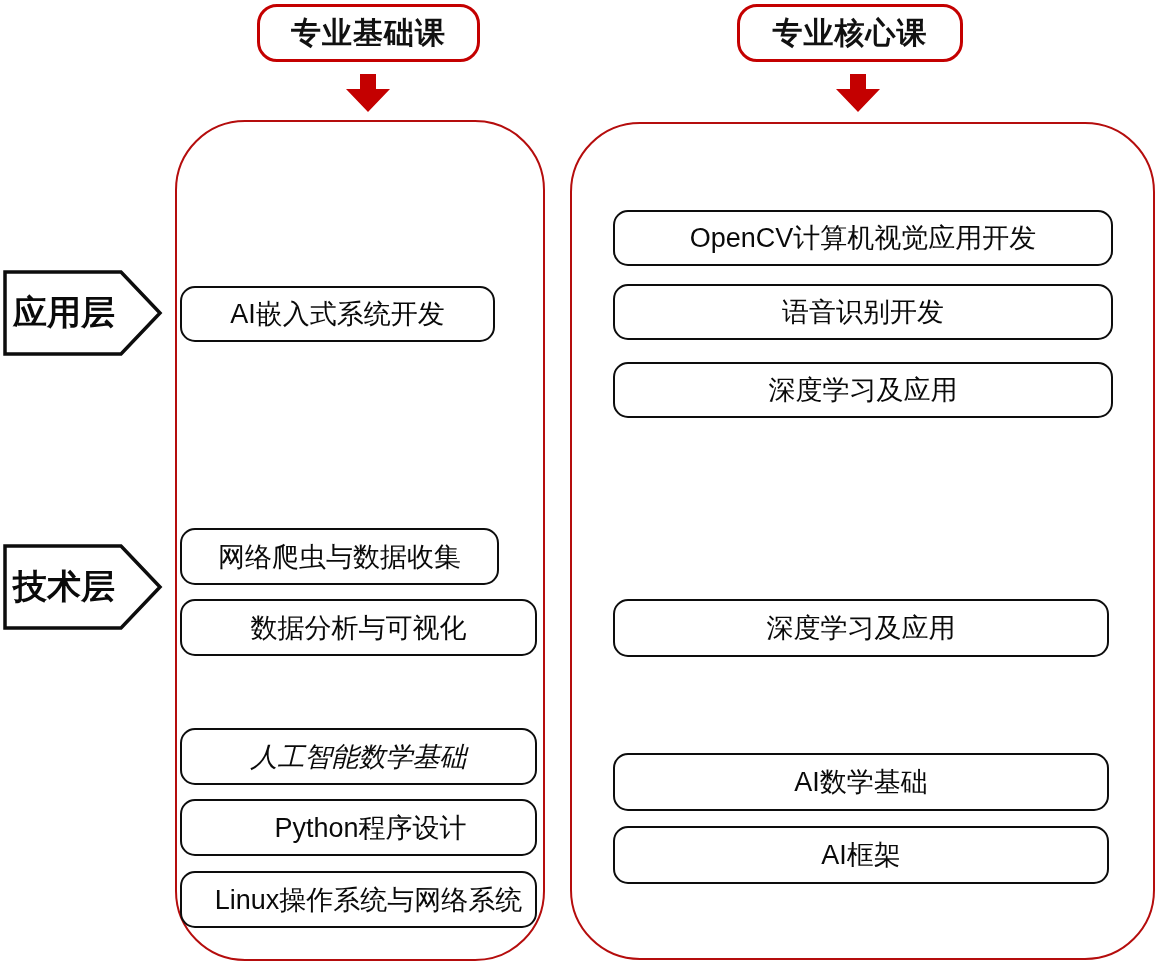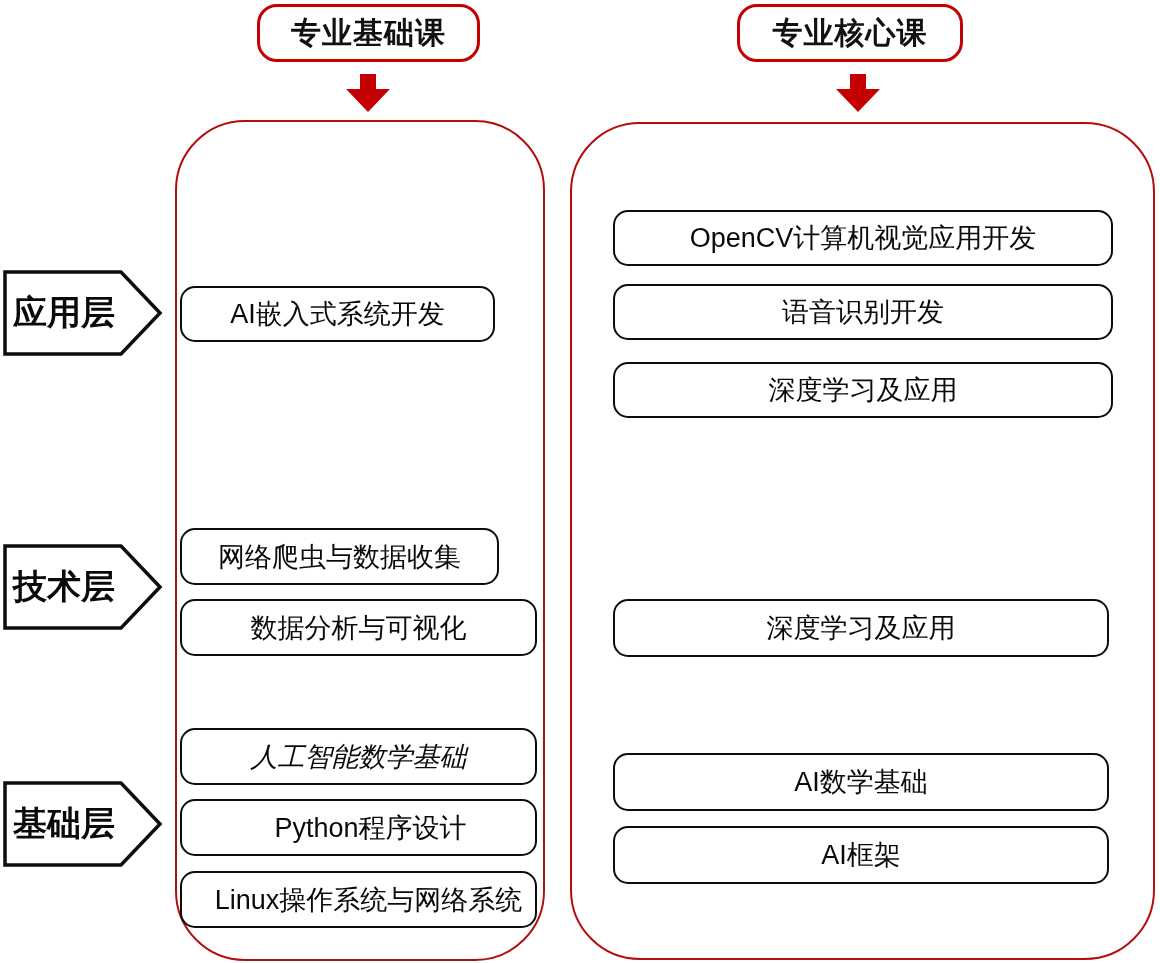--- a/index.html
+++ b/index.html
@@ -93,26 +93,20 @@
     <span class="layer-label">应用层</span>
   </div>
 
   <div class="abs layer-arrow" style="left:3px; top:544px;">
     <svg width="160" height="86" viewBox="0 0 160 86">
       <polygon points="2,2 118,2 157,43 118,84 2,84" fill="#ffffff" stroke="#0d0d0d" stroke-width="3.5"></polygon>
     </svg>
     <span class="layer-label">技术层</span>
   </div>
 
-  <div class="abs layer-arrow" style="left:3px; top:781px;">
-    <svg width="160" height="86" viewBox="0 0 160 86">
-      <polygon points="2,2 118,2 157,43 118,84 2,84" fill="#ffffff" stroke="#0d0d0d" stroke-width="3.5"></polygon>
-    </svg>
-    <span class="layer-label">基础层</span>
-  </div>
 
   <div class="abs course-box" style="left:180px; top:286px; width:315px; height:56px;">AI嵌入式系统开发</div>
 
   <div class="abs course-box" style="left:180px; top:528px; width:319px; height:57px;">网络爬虫与数据收集</div>
 
   <div class="abs course-box" style="left:180px; top:599px; width:357px; height:57px;">数据分析与可视化</div>
 
   <div class="abs course-box" style="left:180px; top:728px; width:357px; height:57px;font-style:italic;">人工智能数学基础</div>
 
   <div class="abs course-box" style="left:180px; top:799px; width:357px; height:57px;padding-left:24px;">Python程序设计</div>

